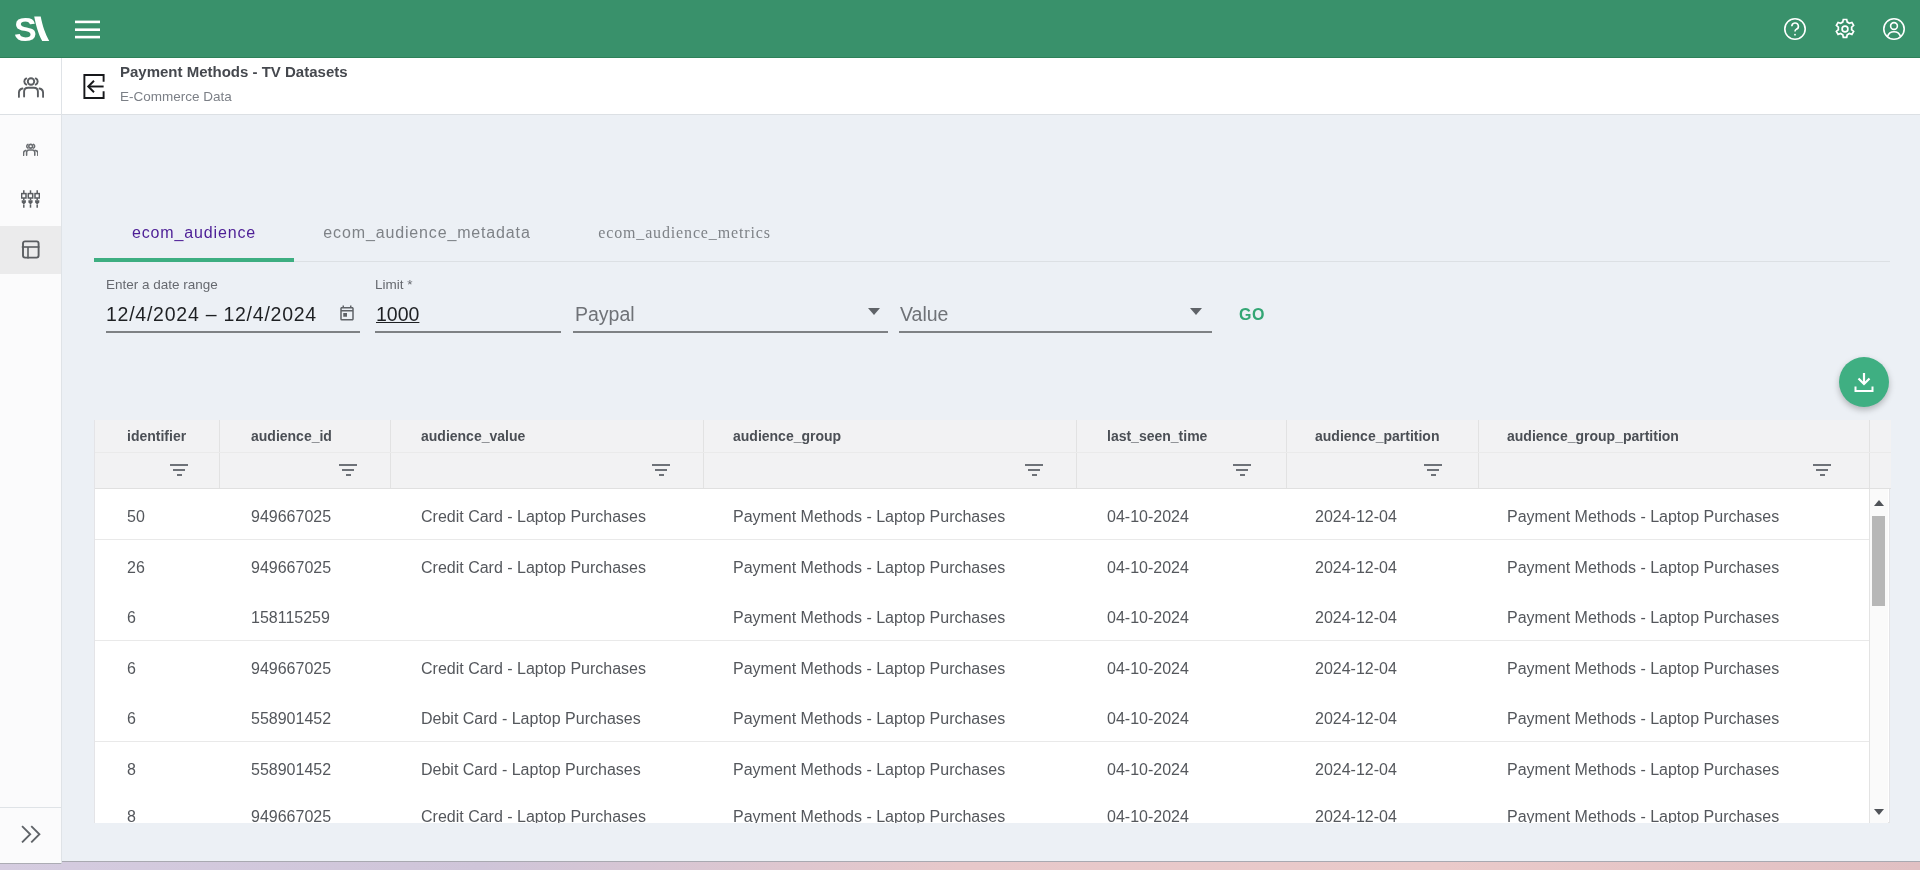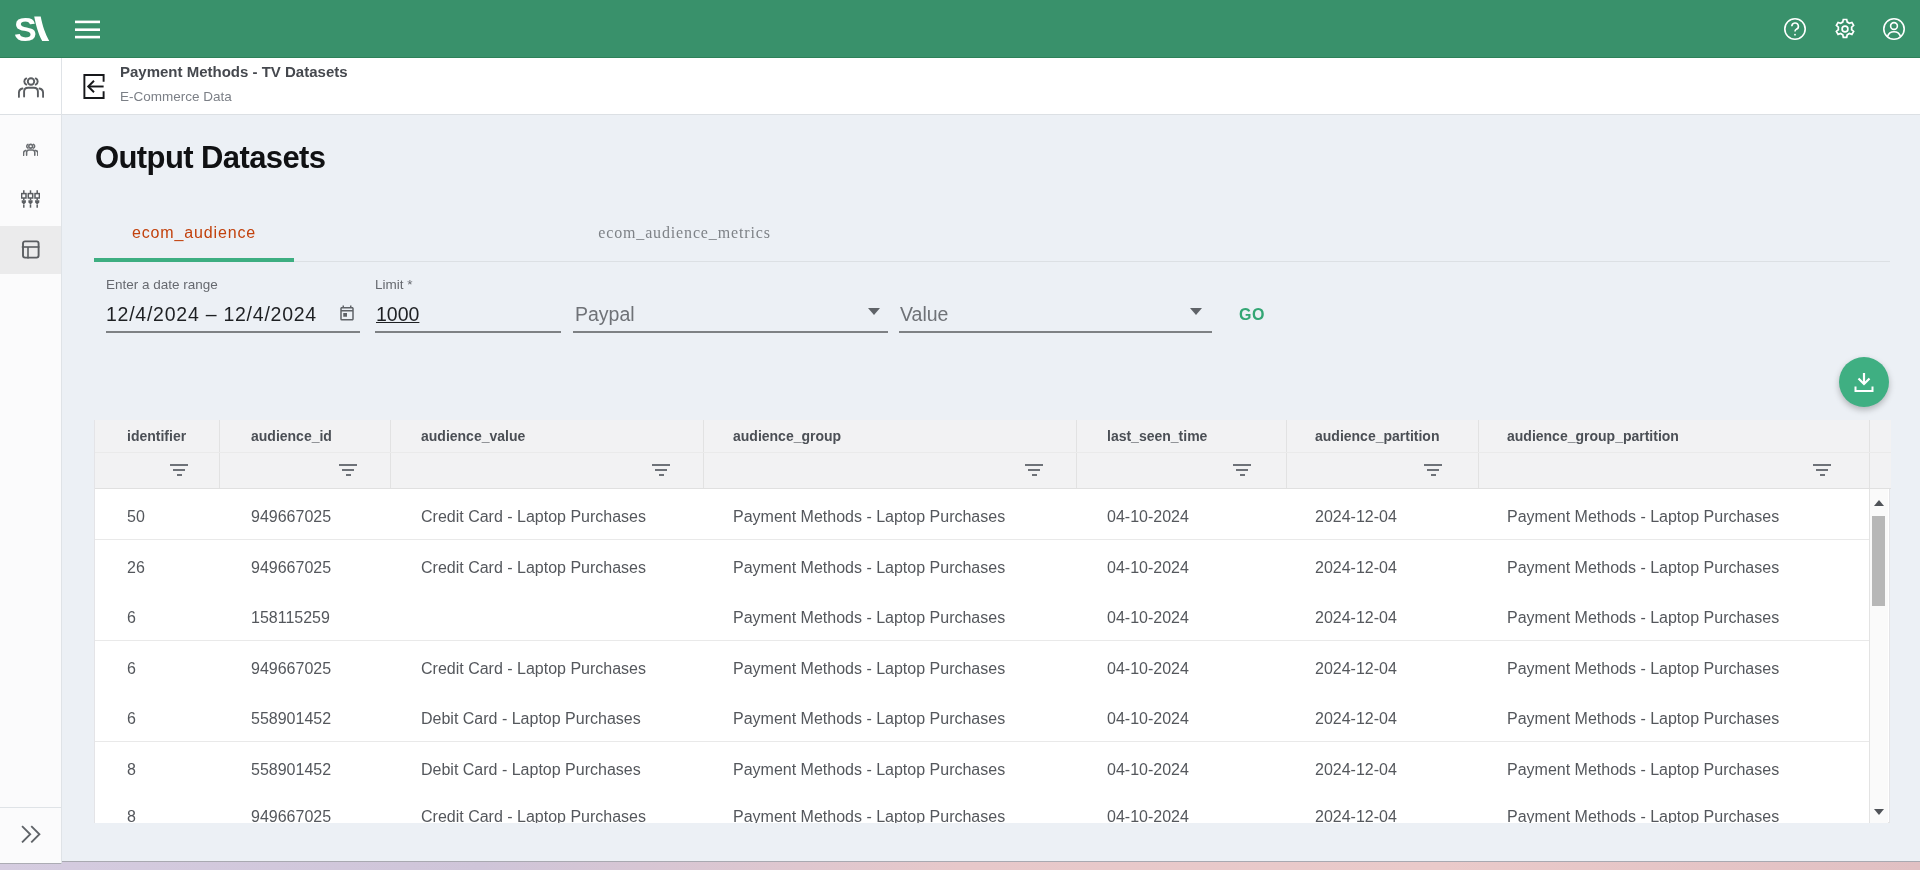--- a/index.html
+++ b/index.html
@@ -168,23 +168,23 @@
     <line x1="7" y1="7" x2="7" y2="18.6" stroke-width="1.6"></line>
   </svg>
 
   <svg class="abs" style="left:19.5px;top:766.5px" width="22.5" height="18.5" viewBox="0 0 22 18" fill="none" stroke="#5F6368" stroke-width="1.8">
     <path d="M 2 1 L 10 9 L 2 17"></path>
     <path d="M 11 1 L 19 9 L 11 17"></path>
   </svg>
 </div>
 
 <div id="main">
-  <h1>Output Datasets</h1>
-
-  <div class="tab" style="left:31px; width:200px; color:#c2410c;">ecom_audience</div>
+
+  <div class="tab" style="left:31px; width:200px; color:#4c1d95;">ecom_audience</div>
+  <div class="tab" style="left:231px; width:266px;">ecom_audience_metadata</div>
   <div class="tab" style="left:497px; width:249px;font-family:Liberation Serif, serif;">ecom_audience_metrics</div>
   <div id="tabline"></div>
   <div id="tabgreen"></div>
 
   <div class="flabel" style="left:43px; top:161px;">Enter a date range</div>
   <div class="fvalue" style="left:43px; top:187px; letter-spacing:0.75px;">12/4/2024 – 12/4/2024</div>
   <svg class="abs" style="left:275px;top:188px" width="18" height="18" viewBox="0 0 24 24" fill="#5F6368">
     <path d="M19 4h-1V2h-2v2H8V2H6v2H5c-1.11 0-1.99.9-1.99 2L3 20a2 2 0 0 0 2 2h14c1.1 0 2-.9 2-2V6c0-1.1-.9-2-2-2zm0 16H5V10h14v10zM5 8V6h14v2H5zm2 4h5v5H7v-5z"></path>
   </svg>
   <div class="fline" style="left:43px; top:215px; width:254px;"></div>

